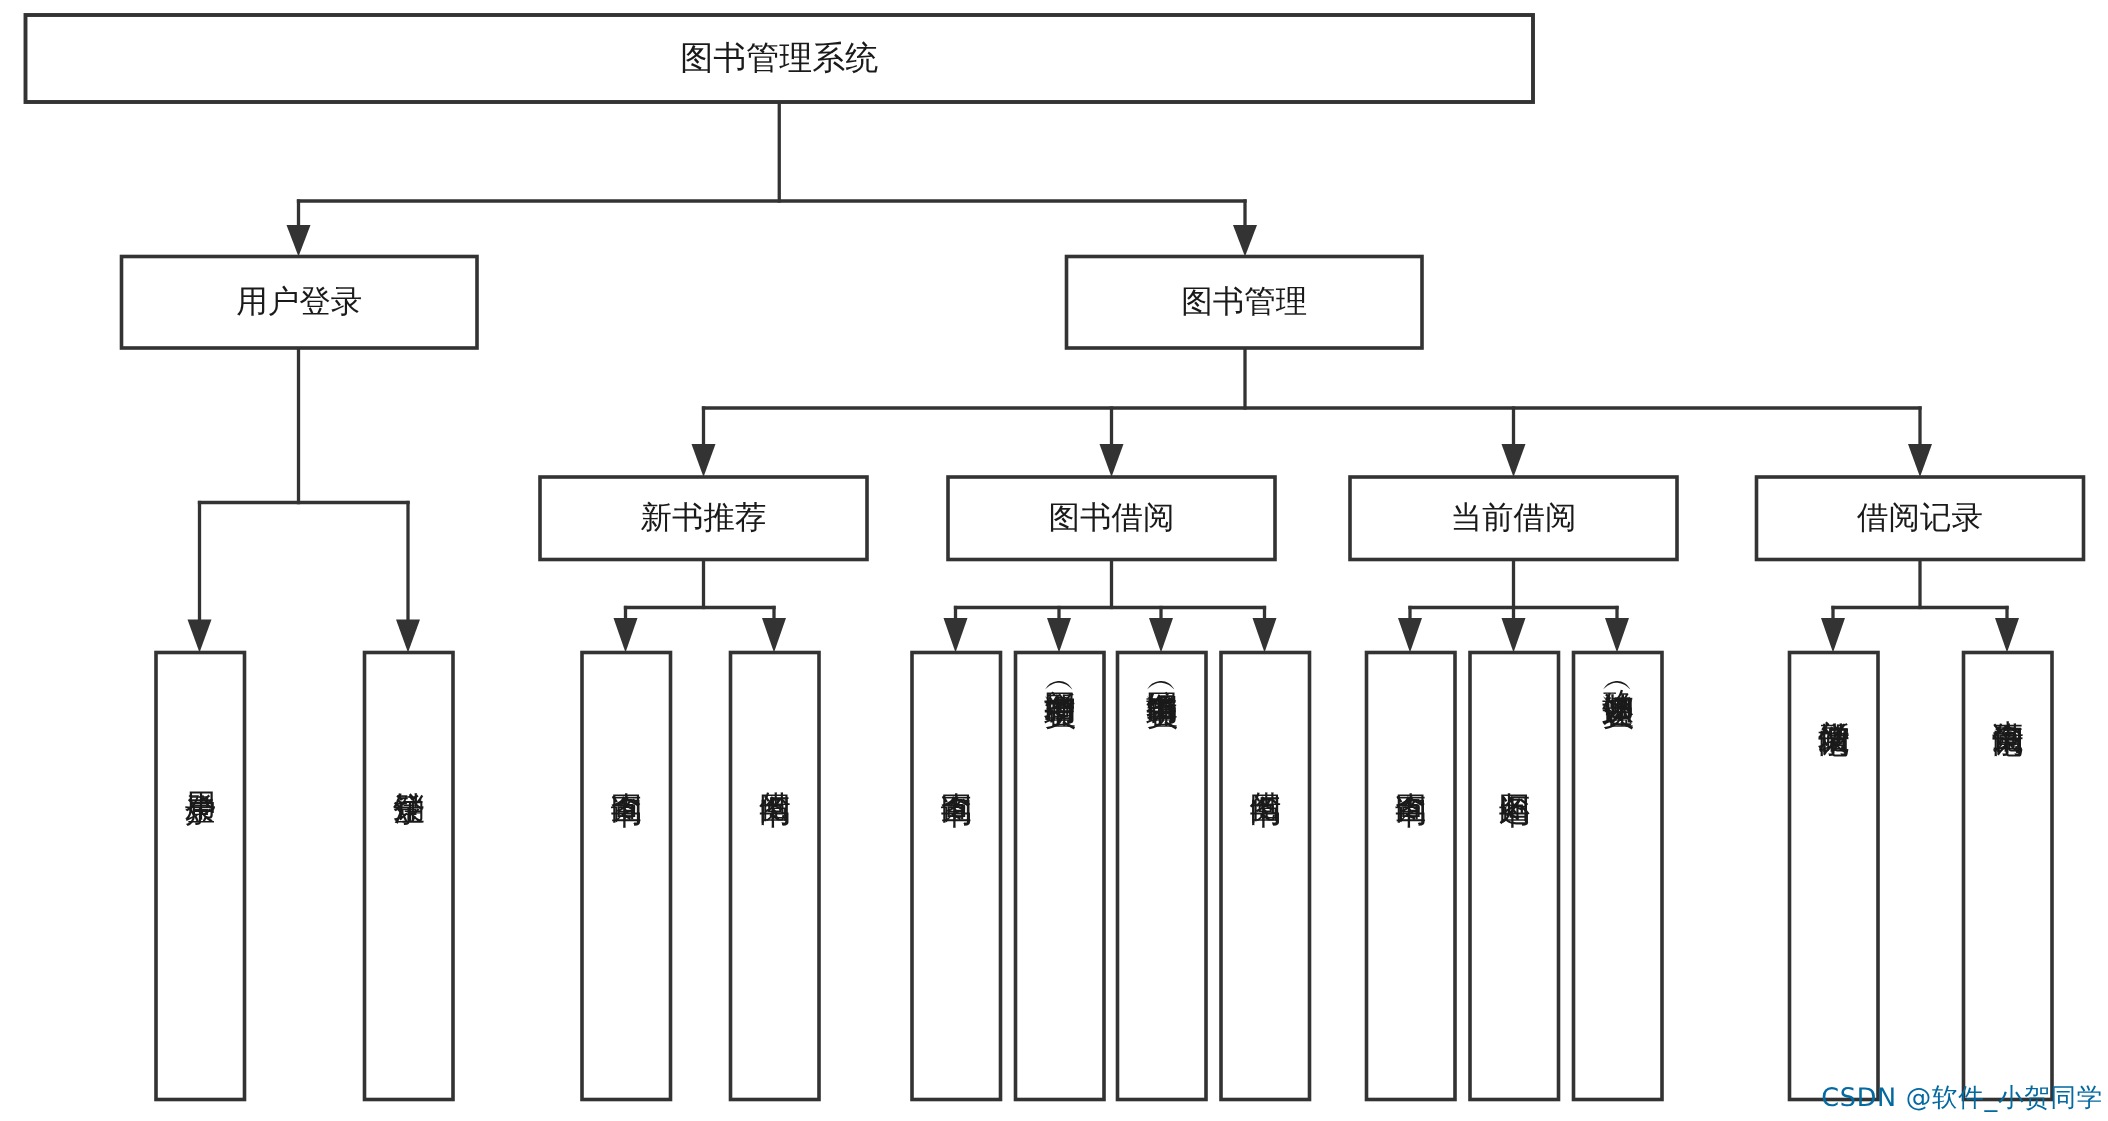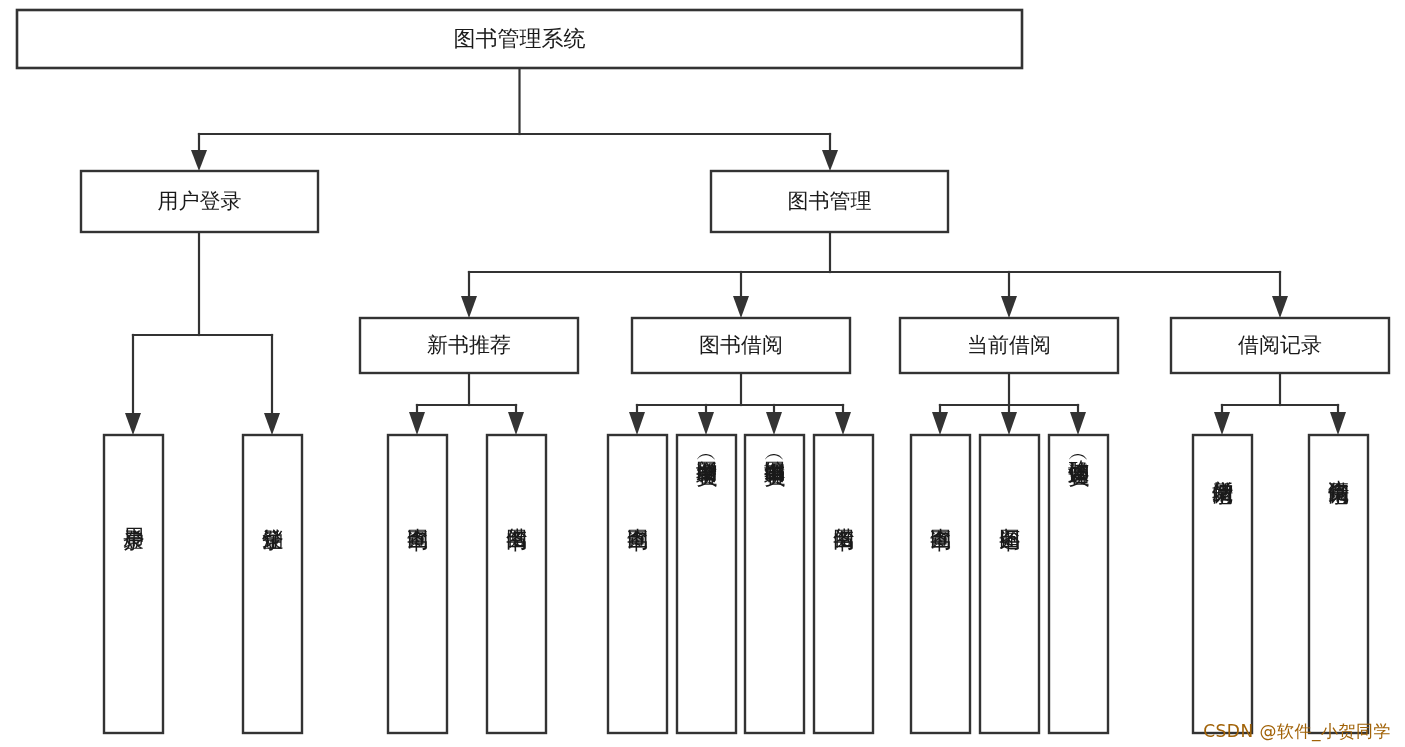--- a/index.html
+++ b/index.html
@@ -67,25 +67,25 @@
     text-orientation: upright;
     font-family: "DejaVu Sans", "Liberation Sans", sans-serif;
     font-size: 21px;
     color: #1a1a1a;
     line-height: 1.06;
     letter-spacing: 1px;
     white-space: nowrap;
   }
   .watermark {
     position: absolute;
-    right: 14px;
+    right: 3px;
     bottom: 4px;
     font-family: "DejaVu Sans", "Liberation Sans", sans-serif;
     font-size: 17px;
-    color: #a16207;
+    color: #0369a1;
     letter-spacing: 0.5px;
     user-select: none;
   }
 </style>
 </head>
 <body>
 
 <div id="diagram-root">
 
   <svg id="tree-svg" viewBox="0 0 1405 747">

